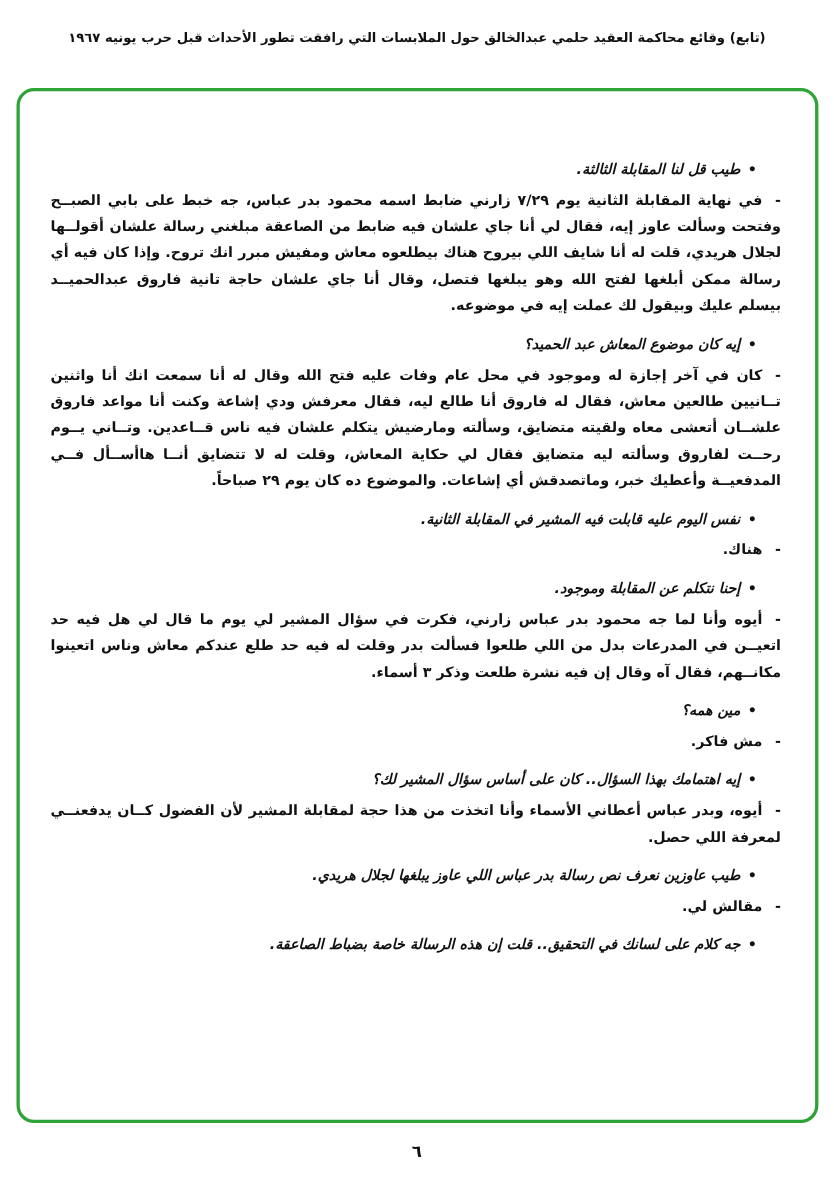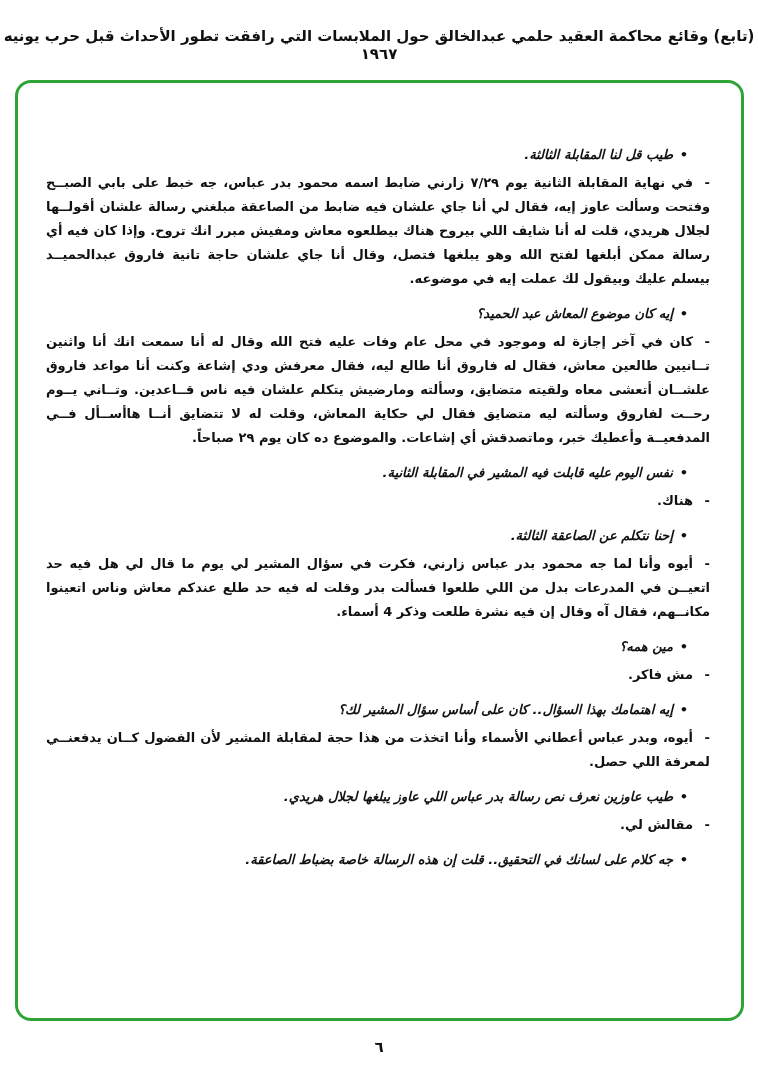--- a/index.html
+++ b/index.html
@@ -12,21 +12,21 @@
     font-family: "DejaVu Sans", sans-serif;
     color: #111111;
   }
   .header-line {
     position: absolute;
     top: 27px;
     left: 0;
     right: 0;
     text-align: center;
     direction: rtl;
-    font-size: 15px;
+    font-size: 12px;
     font-weight: bold;
     letter-spacing: 0;
     color: #111111;
   }
   .frame {
     position: absolute;
     left: 15px;
     top: 80px;
     right: 14px;
     bottom: 57px;
@@ -106,25 +106,25 @@
     <div class="item question">
       <span class="marker">•</span>
       <span class="text">نفس اليوم عليه قابلت فيه المشير في المقابلة الثانية.</span>
     </div>
     <div class="item answer">
       <span class="marker">-</span>
       <span class="text">هناك.</span>
     </div>
     <div class="item question">
       <span class="marker">•</span>
-      <span class="text">إحنا نتكلم عن الصاعقة الثالثة.</span>
+      <span class="text">إحنا نتكلم عن المقابلة وموجود.</span>
     </div>
     <div class="item answer">
       <span class="marker">-</span>
-      <span class="text">أيوه وأنا لما جه محمود بدر عباس زارني، فكرت في سؤال المشير لي يوم ما قال لي هل فيه حد اتعيــن في المدرعات بدل من اللي طلعوا فسألت بدر وقلت له فيه حد طلع عندكم معاش وناس اتعينوا مكانــهم، فقال آه وقال إن فيه نشرة طلعت وذكر 4 أسماء.</span>
+      <span class="text">أيوه وأنا لما جه محمود بدر عباس زارني، فكرت في سؤال المشير لي يوم ما قال لي هل فيه حد اتعيــن في المدرعات بدل من اللي طلعوا فسألت بدر وقلت له فيه حد طلع عندكم معاش وناس اتعينوا مكانــهم، فقال آه وقال إن فيه نشرة طلعت وذكر ٣ أسماء.</span>
     </div>
     <div class="item question">
       <span class="marker">•</span>
       <span class="text">مين همه؟</span>
     </div>
     <div class="item answer">
       <span class="marker">-</span>
       <span class="text">مش فاكر.</span>
     </div>
     <div class="item question">

